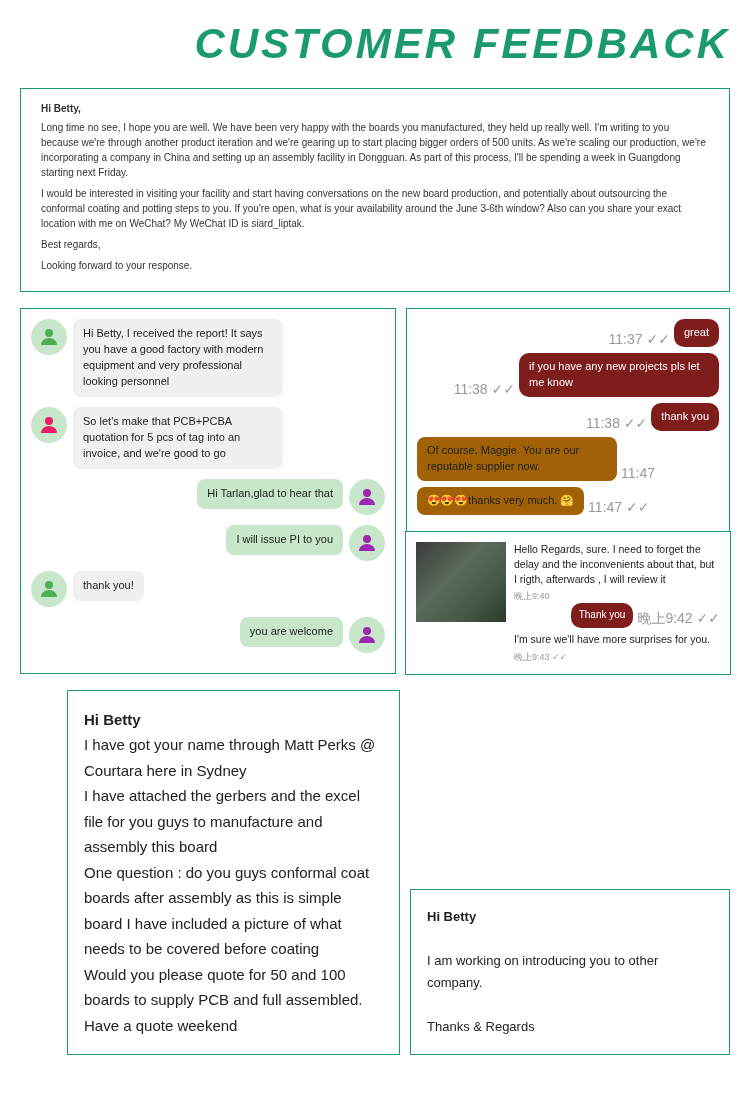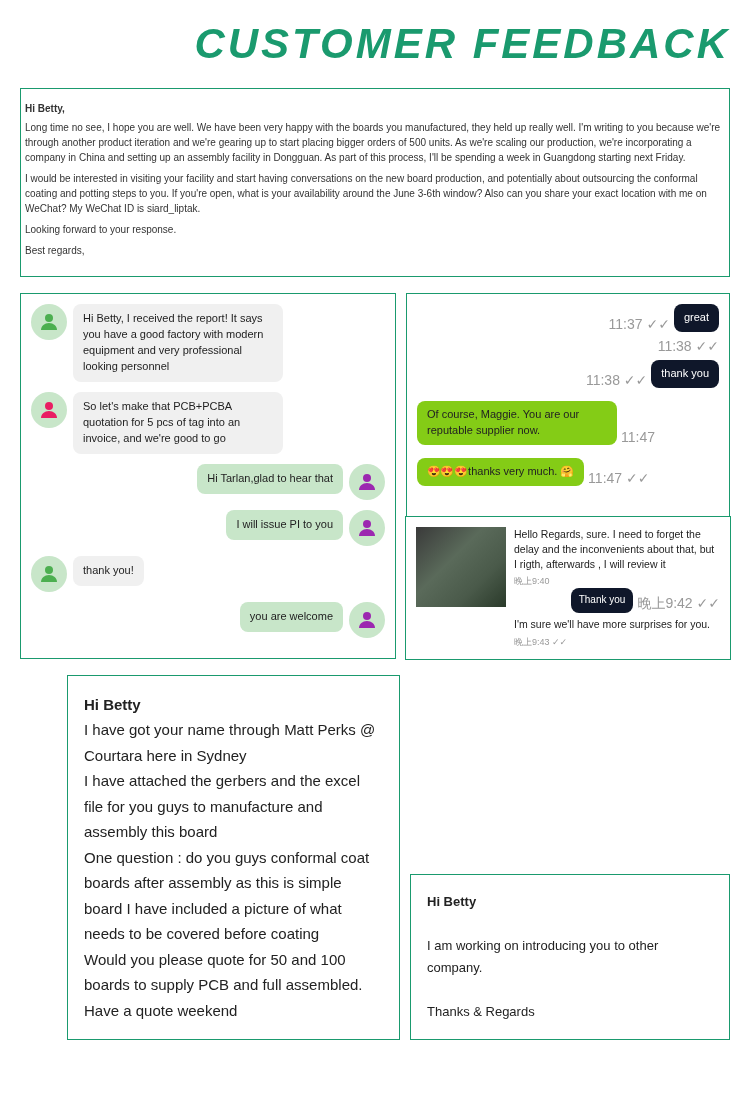--- a/index.html
+++ b/index.html
@@ -18,21 +18,21 @@
       color: #1a9a6e;
       letter-spacing: 3px;
       text-transform: uppercase;
       margin-bottom: 20px;
       font-style: italic;
     }
 
     
     .email-card {
       border: 1.5px solid #1a9a6e;
-      padding: 12px 4px;
+      padding: 12px 20px;
       margin-bottom: 16px;
       font-size: 10px;
       color: #333;
       line-height: 1.5;
     }
     .email-card .email-greeting { font-weight: bold; margin-bottom: 4px; }
     .email-card p { margin-bottom: 6px; }
 
     
     .chat-row {
@@ -110,27 +110,27 @@
 
     .msg-bubble {
       padding: 6px 10px;
       border-radius: 8px;
       font-size: 11px;
       line-height: 1.45;
       max-width: 200px;
       position: relative;
     }
     .msg-sent {
-      background: #0f172a;
+      background: #7f1d1d;
       color: #fff;
+      border-radius: 10px;
     }
     .msg-received {
-      background: #84cc16;
-      color: #222;
-      margin-top: 7px;
+      background: #a16207;
+      color: #222;
     }
 
     .time-label {
       font-size: 14px;
       color: #999;
       white-space: nowrap;
     }
 
     
     .chat-overlay {
@@ -201,22 +201,22 @@
   </style>
 </head>
 <body>
 
 <h1 class="page-title">CUSTOMER FEEDBACK</h1>
 
 <div class="email-card">
   <div class="email-greeting">Hi Betty,</div>
   <p>Long time no see, I hope you are well. We have been very happy with the boards you manufactured, they held up really well. I'm writing to you because we're through another product iteration and we're gearing up to start placing bigger orders of 500 units. As we're scaling our production, we're incorporating a company in China and setting up an assembly facility in Dongguan. As part of this process, I'll be spending a week in Guangdong starting next Friday.</p>
   <p>I would be interested in visiting your facility and start having conversations on the new board production, and potentially about outsourcing the conformal coating and potting steps to you. If you're open, what is your availability around the June 3-6th window? Also can you share your exact location with me on WeChat? My WeChat ID is siard_liptak.</p>
+  <p>Best regards,</p>
   <p>Looking forward to your response.</p>
-  <p>Best regards,</p>
 </div>
 
 <div class="chat-row">
 
   <div class="chat-left">
 
     <div class="chat-message-row">
       <div class="avatar">
         <svg viewBox="0 0 24 24" fill="#4caf50">
             <circle cx="12" cy="8" r="4"></circle>
@@ -280,20 +280,21 @@
 
   <div class="chat-right" style="min-height:280px;">
 
     <div class="right-bubble-row">
       <span class="time-label">11:37 ✓✓</span>
       <div class="msg-bubble msg-sent">great</div>
     </div>
 
     <div class="right-bubble-row">
       <span class="time-label">11:38 ✓✓</span>
+      <div class="msg-bubble msg-sent">if you have any new projects pls let me know</div>
     </div>
 
     <div class="right-bubble-row">
       <span class="time-label">11:38 ✓✓</span>
       <div class="msg-bubble msg-sent">thank you</div>
     </div>
 
     <div class="right-bubble-row left-align">
       <div class="msg-bubble msg-received">Of course, Maggie. You are our reputable supplier now.</div>
       <span class="time-label">11:47</span>

